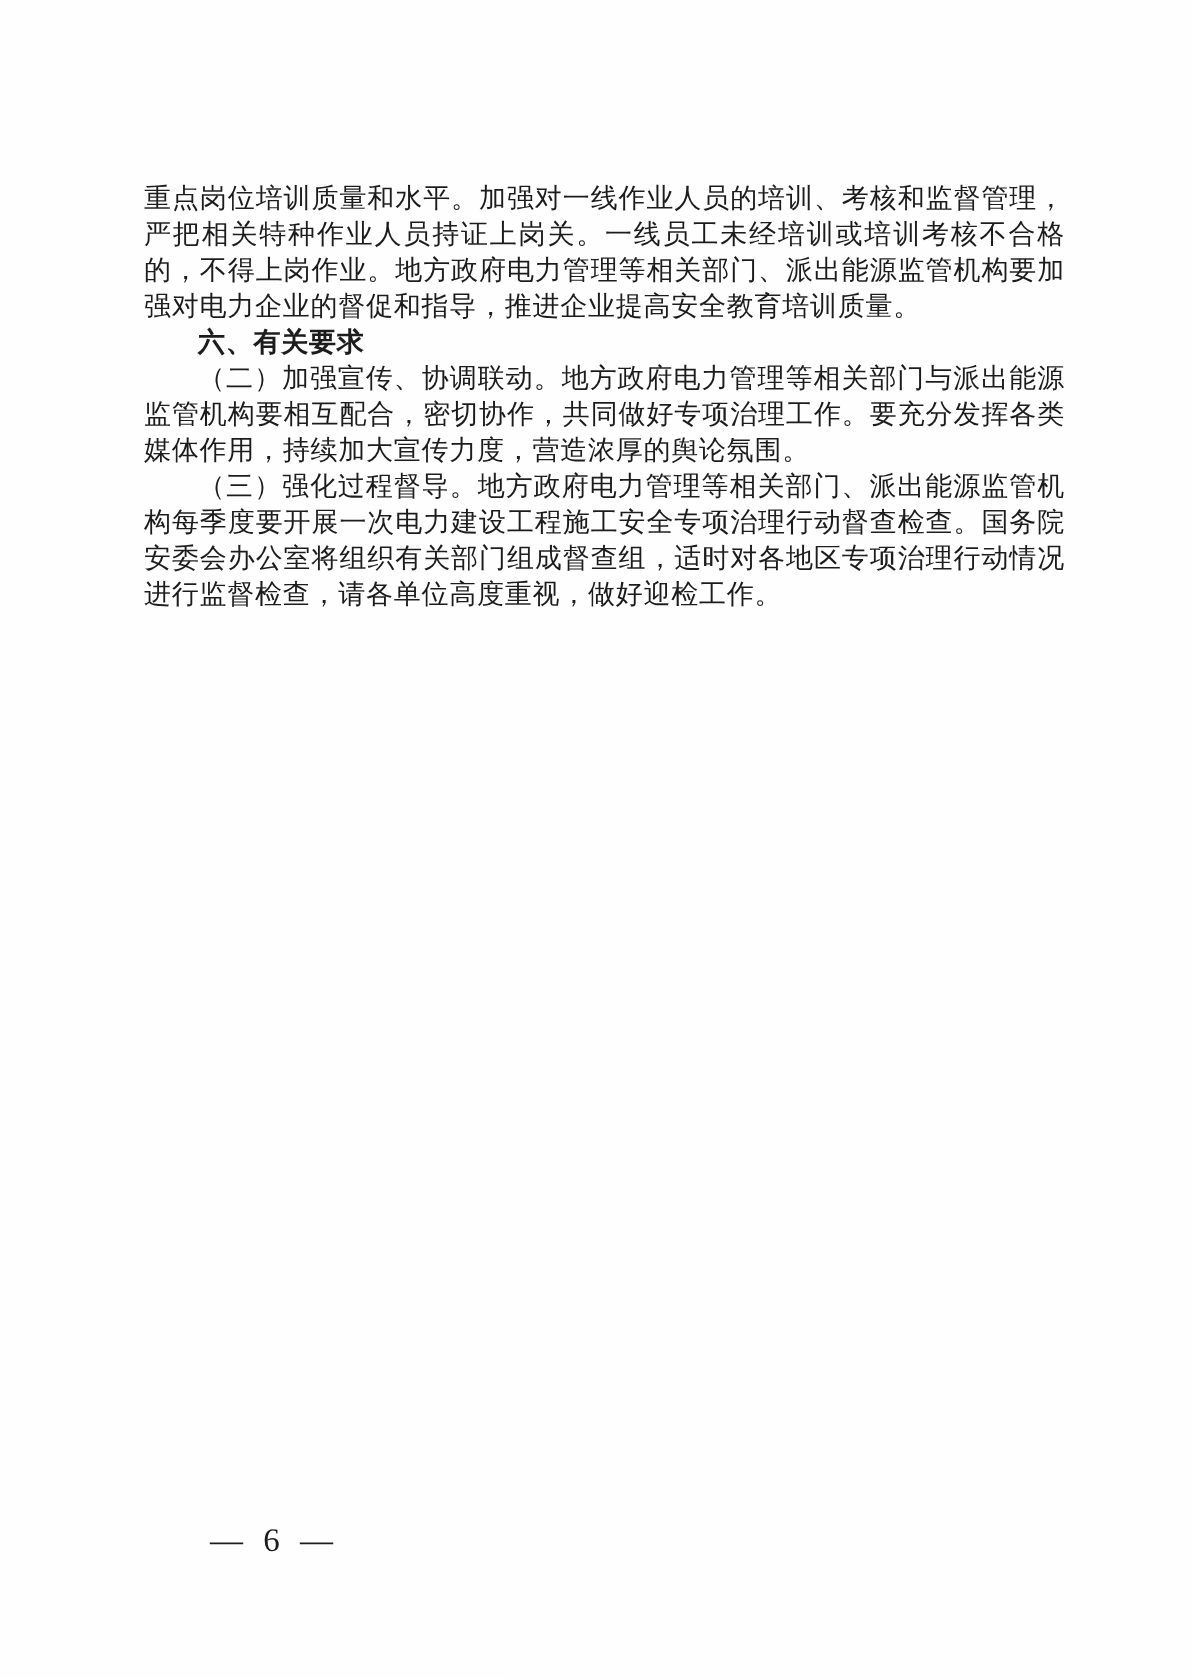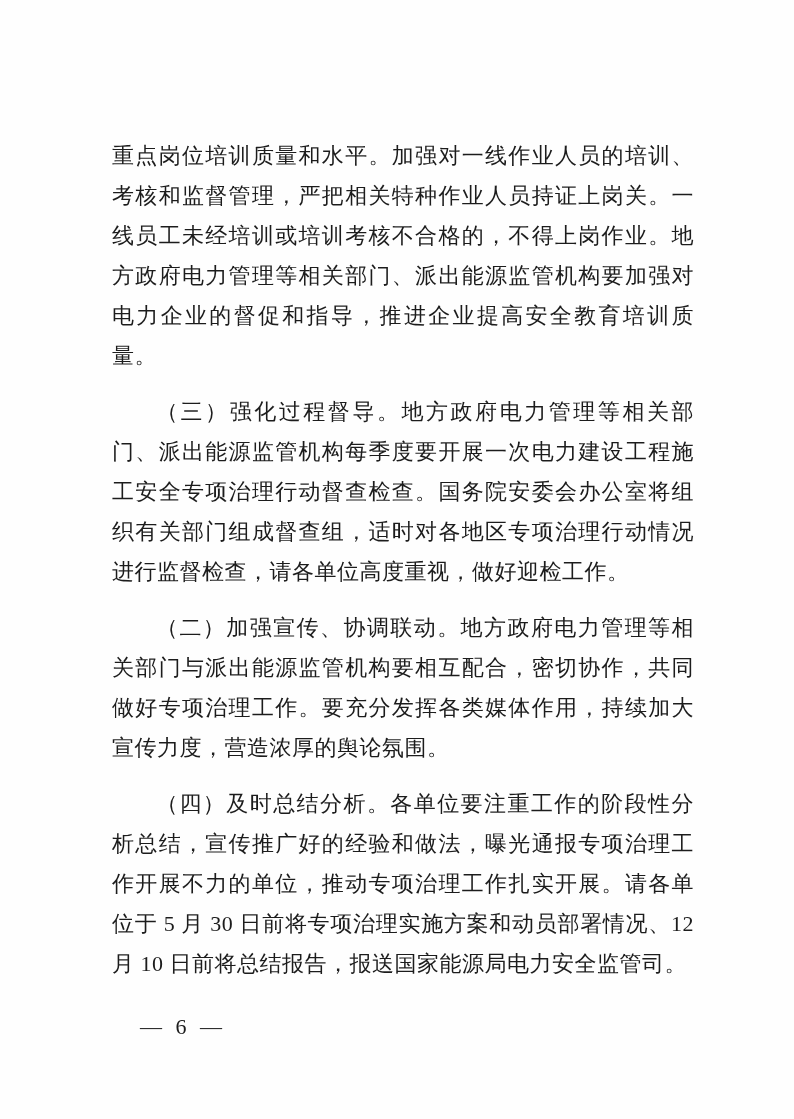--- a/index.html
+++ b/index.html
@@ -16,23 +16,23 @@
     font-family: "Liberation Serif", "DejaVu Serif", serif;
     color: #1c1c1c;
   }
   .content {
     position: absolute;
     left: 96px;
     top: 120px;
     width: 614px;
   }
   .content p {
-    margin: 16px;
-    font-size: 22px;
-    line-height: 40px;
+    margin: 0;
+    font-size: 18px;
+    line-height: 24px;
     text-align: justify;
     text-justify: inter-ideograph;
     letter-spacing: 0.5px;
   }
   .content p.indent {
     text-indent: 2em;
   }
   .content p.heading {
     font-weight: bold;
     text-indent: 2em;
@@ -47,18 +47,18 @@
     letter-spacing: 4px;
     color: #1c1c1c;
   }
 </style>
 </head>
 <body>
 
 <div class="page">
   <div class="content">
     <p>重点岗位培训质量和水平。加强对一线作业人员的培训、考核和监督管理，严把相关特种作业人员持证上岗关。一线员工未经培训或培训考核不合格的，不得上岗作业。地方政府电力管理等相关部门、派出能源监管机构要加强对电力企业的督促和指导，推进企业提高安全教育培训质量。</p>
+    <p class="heading">六、有关要求</p>
+    <p class="indent">（二）加强宣传、协调联动。地方政府电力管理等相关部门与派出能源监管机构要相互配合，密切协作，共同做好专项治理工作。要充分发挥各类媒体作用，持续加大宣传力度，营造浓厚的舆论氛围。</p>
     <p class="indent">（三）强化过程督导。地方政府电力管理等相关部门、派出能源监管机构每季度要开展一次电力建设工程施工安全专项治理行动督查检查。国务院安委会办公室将组织有关部门组成督查组，适时对各地区专项治理行动情况进行监督检查，请各单位高度重视，做好迎检工作。</p>
-    <p class="indent">（二）加强宣传、协调联动。地方政府电力管理等相关部门与派出能源监管机构要相互配合，密切协作，共同做好专项治理工作。要充分发挥各类媒体作用，持续加大宣传力度，营造浓厚的舆论氛围。</p>
-    <p class="indent">（四）及时总结分析。各单位要注重工作的阶段性分析总结，宣传推广好的经验和做法，曝光通报专项治理工作开展不力的单位，推动专项治理工作扎实开展。请各单位于 5 月 30 日前将专项治理实施方案和动员部署情况、12 月 10 日前将总结报告，报送国家能源局电力安全监管司。</p>
   </div>
   <div class="footer">— 6 —</div>
 </div>
 
 </body></html>

